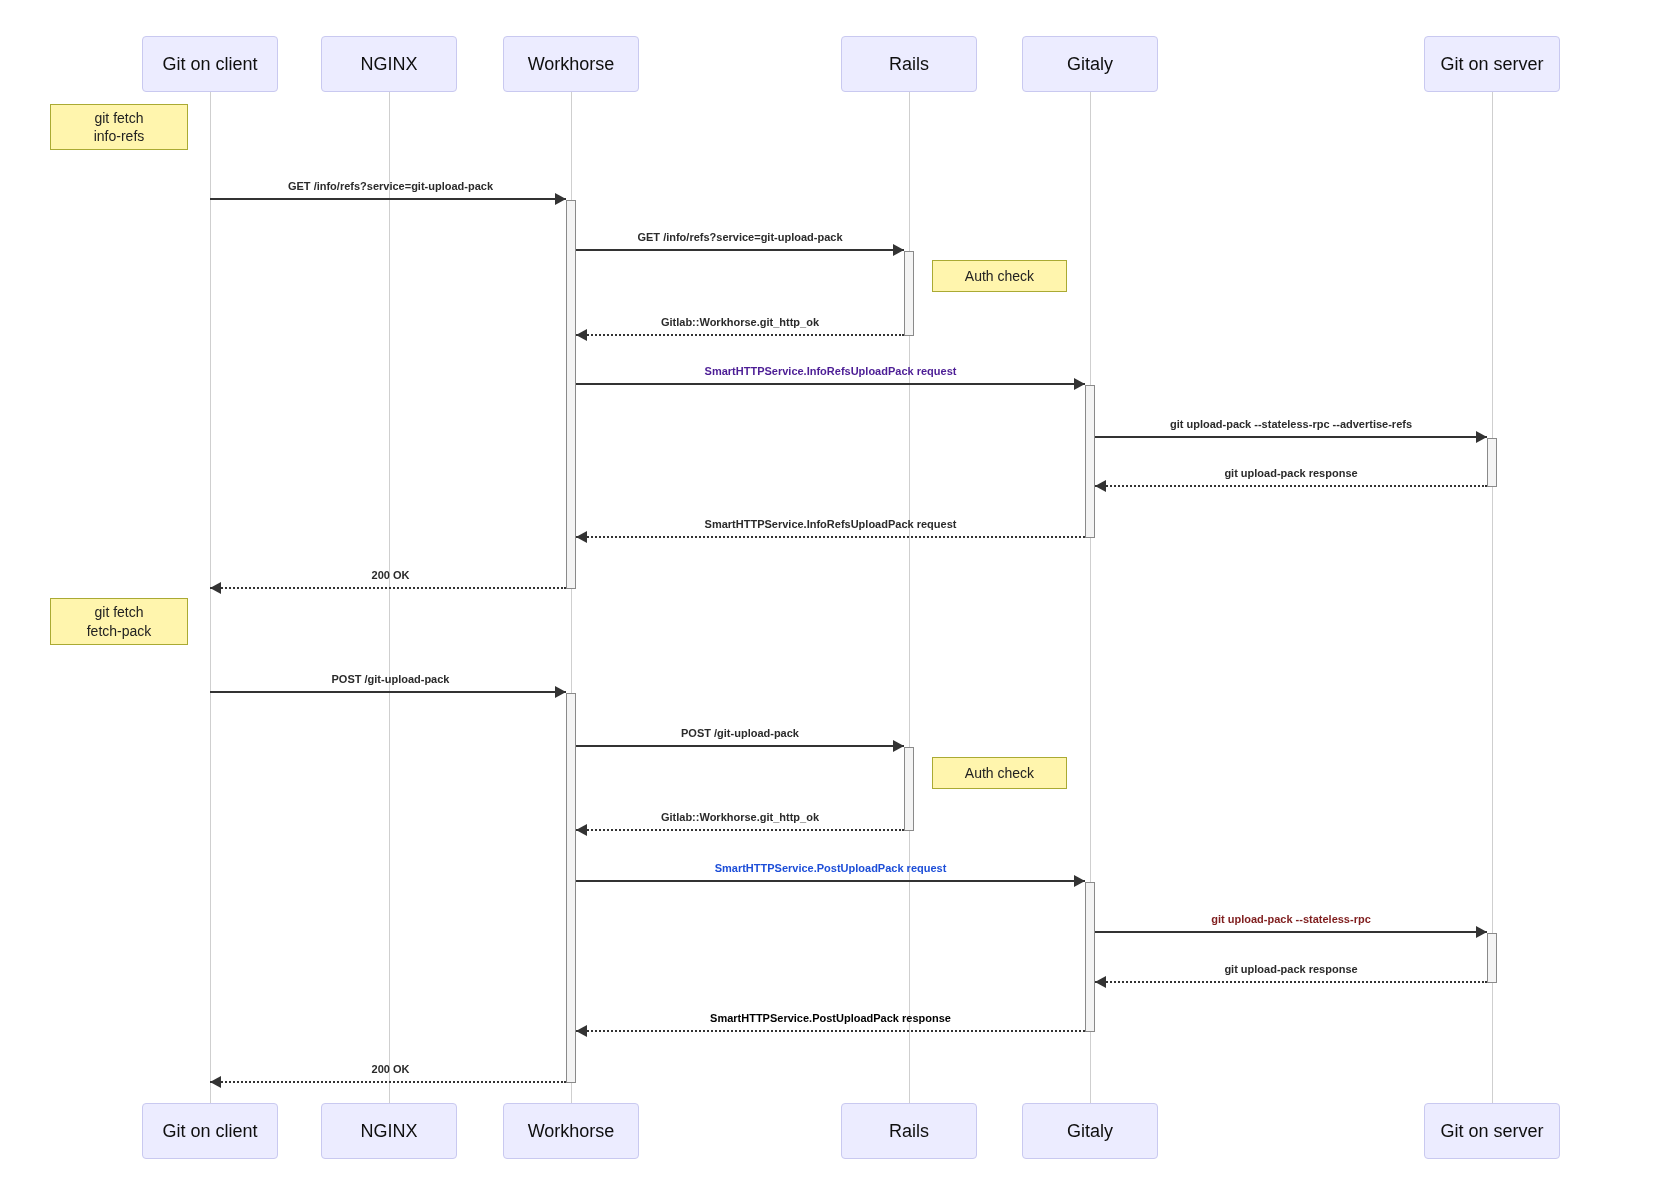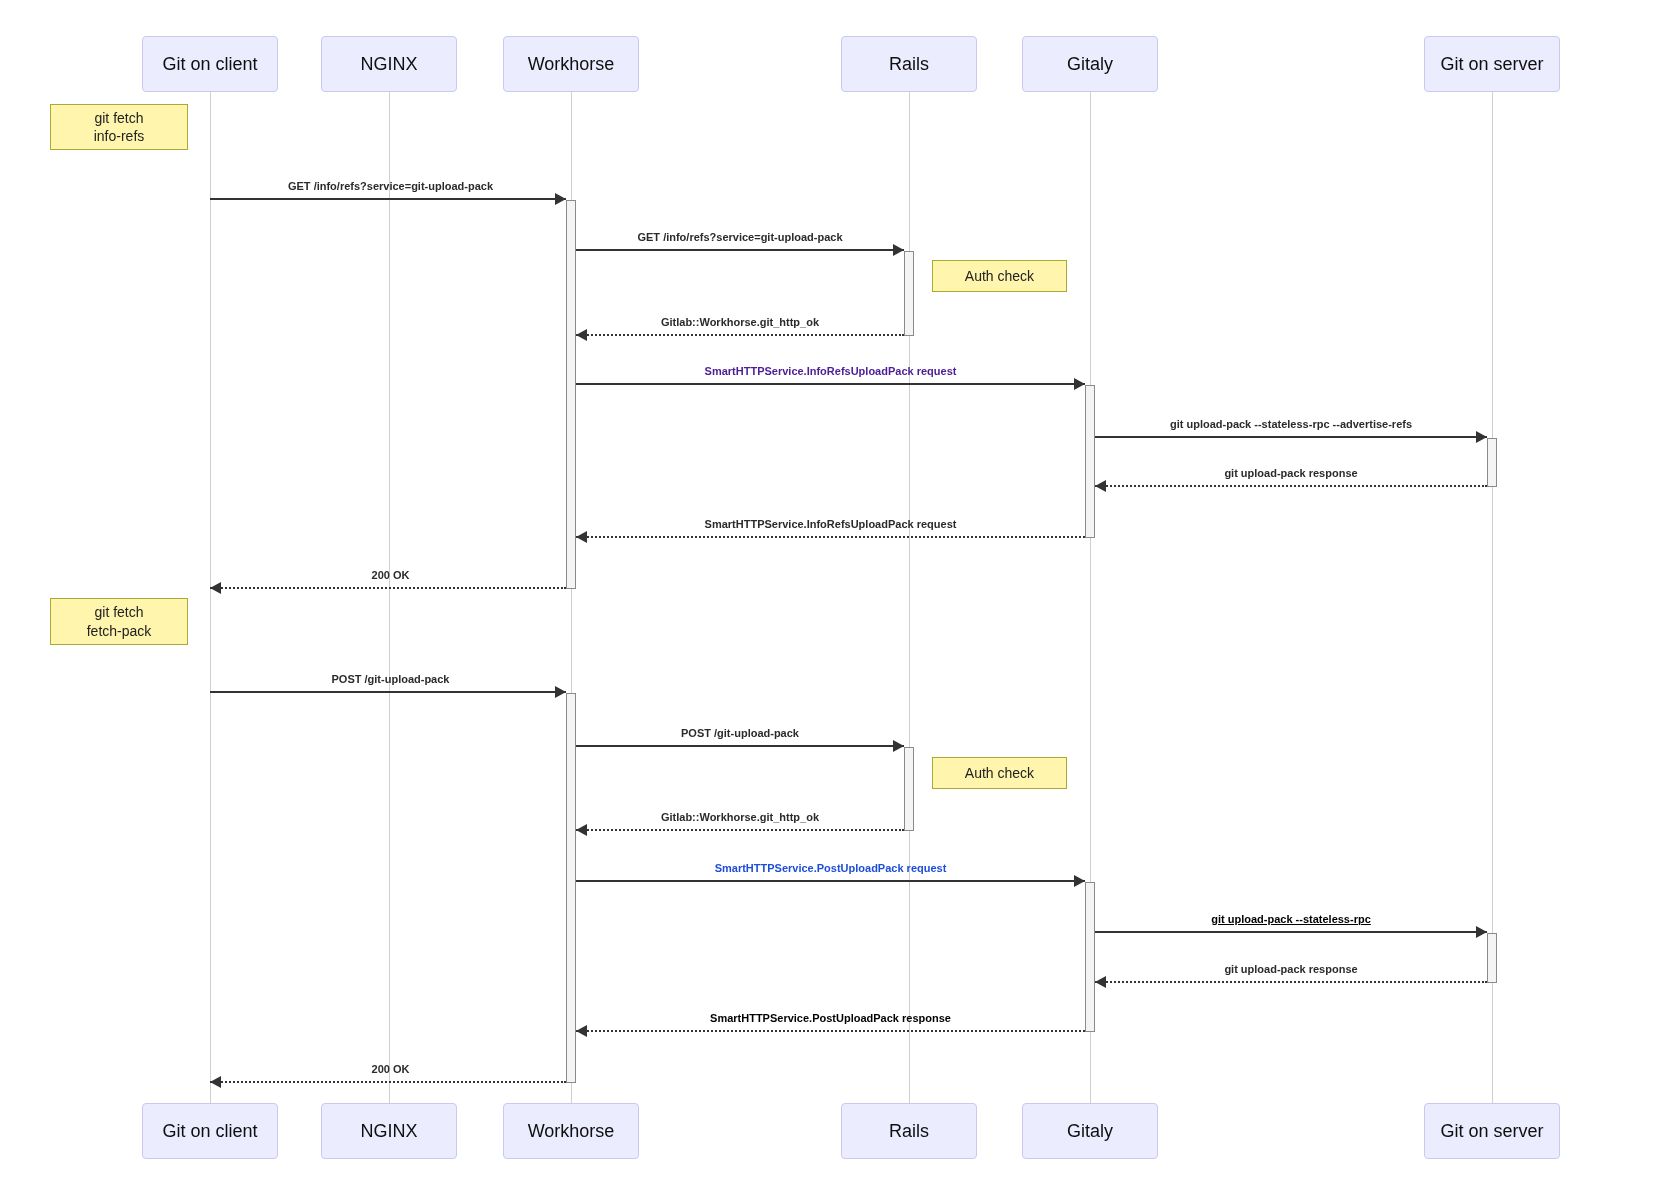--- a/index.html
+++ b/index.html
@@ -116,21 +116,21 @@
     <div class="arrowhead right" style="left: 893px; top: 740px; border-left-color: rgb(51, 51, 51);"></div>
     <div class="msg-label" style="left: 740px; top: 739px; color: rgb(43, 43, 43);">POST /git-upload-pack</div>
     <div class="msg-line dashed" style="left: 576px; top: 829px; width: 328px; border-top-color: rgb(51, 51, 51);"></div>
     <div class="arrowhead left" style="left: 576px; top: 824px; border-right-color: rgb(51, 51, 51);"></div>
     <div class="msg-label" style="left: 740px; top: 823px; color: rgb(43, 43, 43);">Gitlab::Workhorse.git_http_ok</div>
     <div class="msg-line" style="left: 576px; top: 880px; width: 509px; border-top-color: rgb(51, 51, 51);"></div>
     <div class="arrowhead right" style="left: 1074px; top: 875px; border-left-color: rgb(51, 51, 51);"></div>
     <div class="msg-label" style="left: 830.5px; top: 874px; color: #1d4ed8;">SmartHTTPService.PostUploadPack request</div>
     <div class="msg-line" style="left: 1095px; top: 931px; width: 392px; border-top-color: rgb(51, 51, 51);"></div>
     <div class="arrowhead right" style="left: 1476px; top: 926px; border-left-color: rgb(51, 51, 51);"></div>
-    <div class="msg-label" style="left: 1291px; top: 925px; color: #000000; text-decoration: underline;">git upload-pack --stateless-rpc</div>
+    <div class="msg-label" style="left: 1291px; top: 925px; color: #7f1d1d;">git upload-pack --stateless-rpc</div>
     <div class="msg-line dashed" style="left: 1095px; top: 981px; width: 392px; border-top-color: rgb(51, 51, 51);"></div>
     <div class="arrowhead left" style="left: 1095px; top: 976px; border-right-color: rgb(51, 51, 51);"></div>
     <div class="msg-label" style="left: 1291px; top: 975px; color: rgb(43, 43, 43);">git upload-pack response</div>
     <div class="msg-line dashed" style="left: 576px; top: 1030px; width: 509px; border-top-color: rgb(51, 51, 51);"></div>
     <div class="arrowhead left" style="left: 576px; top: 1025px; border-right-color: rgb(51, 51, 51);"></div>
     <div class="msg-label" style="left: 830.5px; top: 1024px; color: #000000;">SmartHTTPService.PostUploadPack response</div>
     <div class="msg-line dashed" style="left: 210px; top: 1081px; width: 356px; border-top-color: rgb(51, 51, 51);"></div>
     <div class="arrowhead left" style="left: 210px; top: 1076px; border-right-color: rgb(51, 51, 51);"></div>
     <div class="msg-label" style="left: 390.5px; top: 1075px; color: rgb(43, 43, 43);">200 OK</div>
     <div class="note" style="left: 50px; top: 104px; width: 138px; height: 46px; background: rgb(255, 245, 173); border-color: rgb(170, 170, 51);">git fetch

